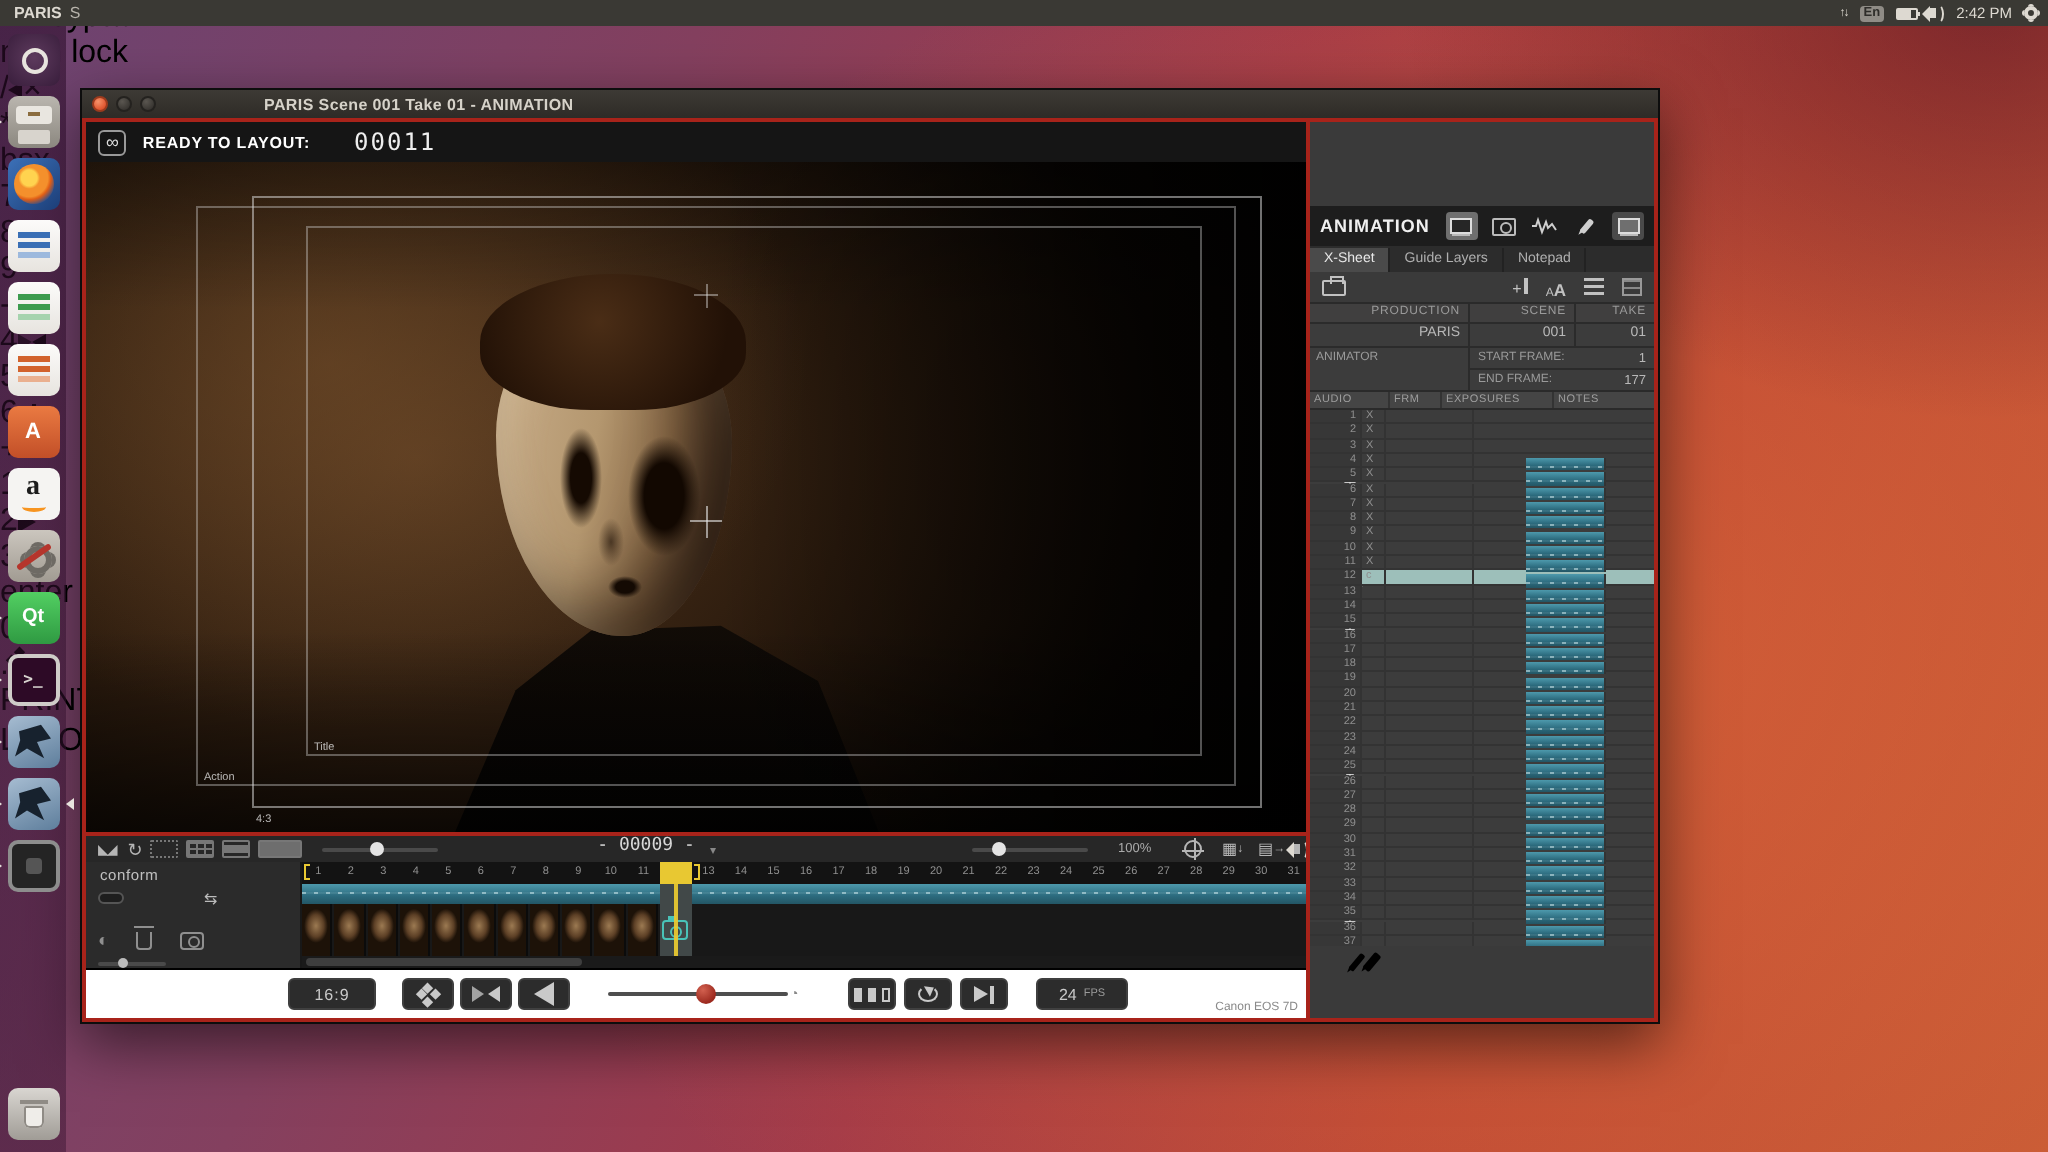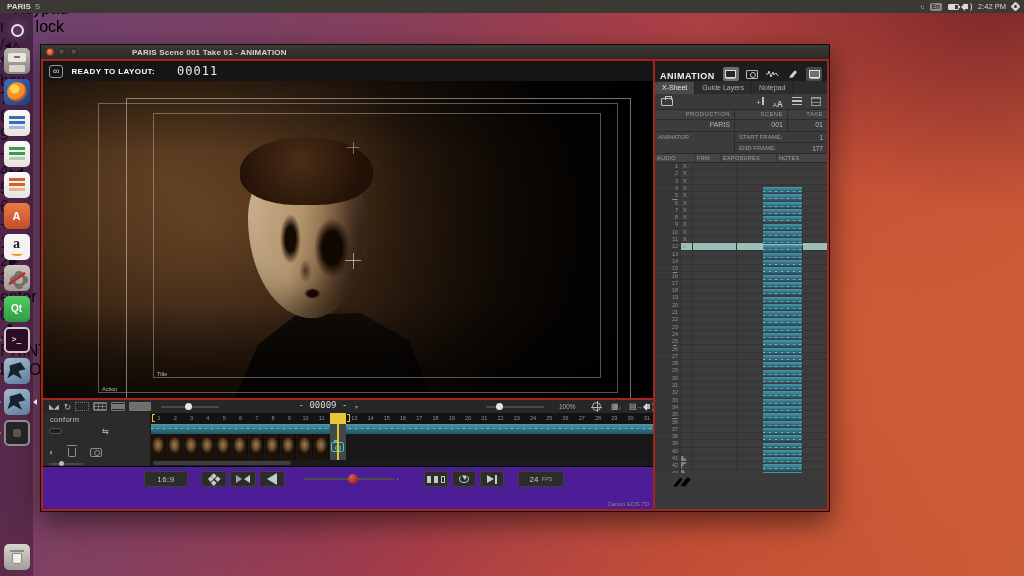--- a/index.html
+++ b/index.html
@@ -165,21 +165,21 @@
   .camslot::before{content:"";position:absolute;left:3.5px;top:2px;width:4px;height:4px;border:1px solid #49c2b8;border-radius:50%;}
   .camslot::after{content:"";position:absolute;left:2px;top:-3px;width:4px;height:2px;background:#49c2b8;}
   .phmark{position:absolute;top:13px;width:15px;height:11px;background:#e8c832;z-index:5;}
   .phline{position:absolute;top:24px;width:2px;height:36px;background:rgba(232,200,50,.95);z-index:6;}
   .tscroll{position:absolute;left:108px;right:0;bottom:0;height:6px;background:#1a1a1a;z-index:2;}
   .tscroll .th{position:absolute;left:2px;top:1px;width:138px;height:4px;background:#3e3e3e;border-radius:2px;}
   .lzoom{position:absolute;left:6px;bottom:1px;width:34px;height:2px;background:#4a4a4a;border-radius:1px;}
   .lzoom::after{content:"";position:absolute;left:10px;top:-2px;width:5px;height:5px;border-radius:50%;background:#bbb;}
 
   
-  .controlsbar{height:43px;background:#4c1d95;position:relative;border-top:1px solid #000;color:#c9c9c9;}
+  .controlsbar{height:25px;background:#ffffff;position:relative;border-top:1px solid #000;color:#c9c9c9;}
   .cbtn{position:absolute;top:4px;height:16px;background:#2c2c2c;border:1px solid #3f3f3f;border-radius:3px;
     display:flex;align-items:center;justify-content:center;color:#c9c9c9;gap:1.5px;}
   .aspect{left:101px;width:44px;font-size:8px;letter-spacing:.5px;}
   .fpsbtn{left:475px;width:46px;font-size:8px;}
   .fpsbtn .unit{font-size:5.5px;color:#9a9a9a;margin-left:2px;}
   .cslider{position:absolute;left:261px;top:11px;width:90px;height:2px;background:#4e4e4e;border-radius:1px;}
   .cslider .knob{position:absolute;left:44px;top:-4px;width:10px;height:10px;border-radius:50%;
     background:radial-gradient(circle at 35% 30%,#d2604f,#9c2a1f 70%);}
   .halfmoon{position:absolute;left:352px;top:9px;font-size:7px;color:#888;}
   .canon{position:absolute;right:4px;bottom:2px;font-size:6px;color:#8a8a8a;}
@@ -193,21 +193,21 @@
   .loopc{width:10px;height:8px;border:1.5px solid currentColor;border-radius:50%;border-top-color:transparent;position:relative;}
   .loopc::after{content:"";position:absolute;right:-2px;top:-3px;border:3px solid transparent;border-left:4px solid currentColor;transform:rotate(-30deg);}
   .quad{position:relative;width:11px;height:11px;}
   .quad i{position:absolute;width:3.5px;height:3.5px;background:currentColor;transform:rotate(45deg);}
   .quad i:nth-child(1){left:3.75px;top:0;}
   .quad i:nth-child(2){left:0;top:3.75px;}
   .quad i:nth-child(3){left:7.5px;top:3.75px;}
   .quad i:nth-child(4){left:3.75px;top:7.5px;}
 
   
-  .animbar{height:20px;background:#1d1d1d;display:flex;align-items:flex-end;padding:0 5px;gap:5px;}
+  .animbar{height:20px;background:#1d1d1d;display:flex;align-items:center;padding:0 5px;gap:5px;margin-top:42px;}
   .animtitle{color:#f0f0f0;font-size:9px;font-weight:bold;letter-spacing:.5px;margin-right:3px;}
   .ab{width:17px;height:14px;display:flex;align-items:center;justify-content:center;border-radius:2px;color:#cfcfcf;}
   .ab.sel{background:#6f6f6f;}
   .mon2{width:11px;height:8px;border:1px solid #ddd;background:#262626;box-shadow:0 2px 0 -1px #bbb;}
   .cam2{position:relative;width:12px;height:9px;border:1px solid #bbb;border-radius:1px;}
   .cam2::before{content:"";position:absolute;left:3.5px;top:1.5px;width:4px;height:4px;border:1px solid #bbb;border-radius:50%;}
   .pen{width:2.5px;height:10px;background:currentColor;transform:rotate(40deg);position:relative;border-radius:1px;}
   .pen::after{content:"";position:absolute;left:-0.5px;bottom:-3px;border:1.75px solid transparent;border-top:3px solid currentColor;}
   .tabs{height:13px;background:#2c2c2c;display:flex;align-items:stretch;font-size:7px;color:#b0b0b0;padding-top:1px;}
   .tab{padding:2px 7px 0;border-right:1px solid #222;}

